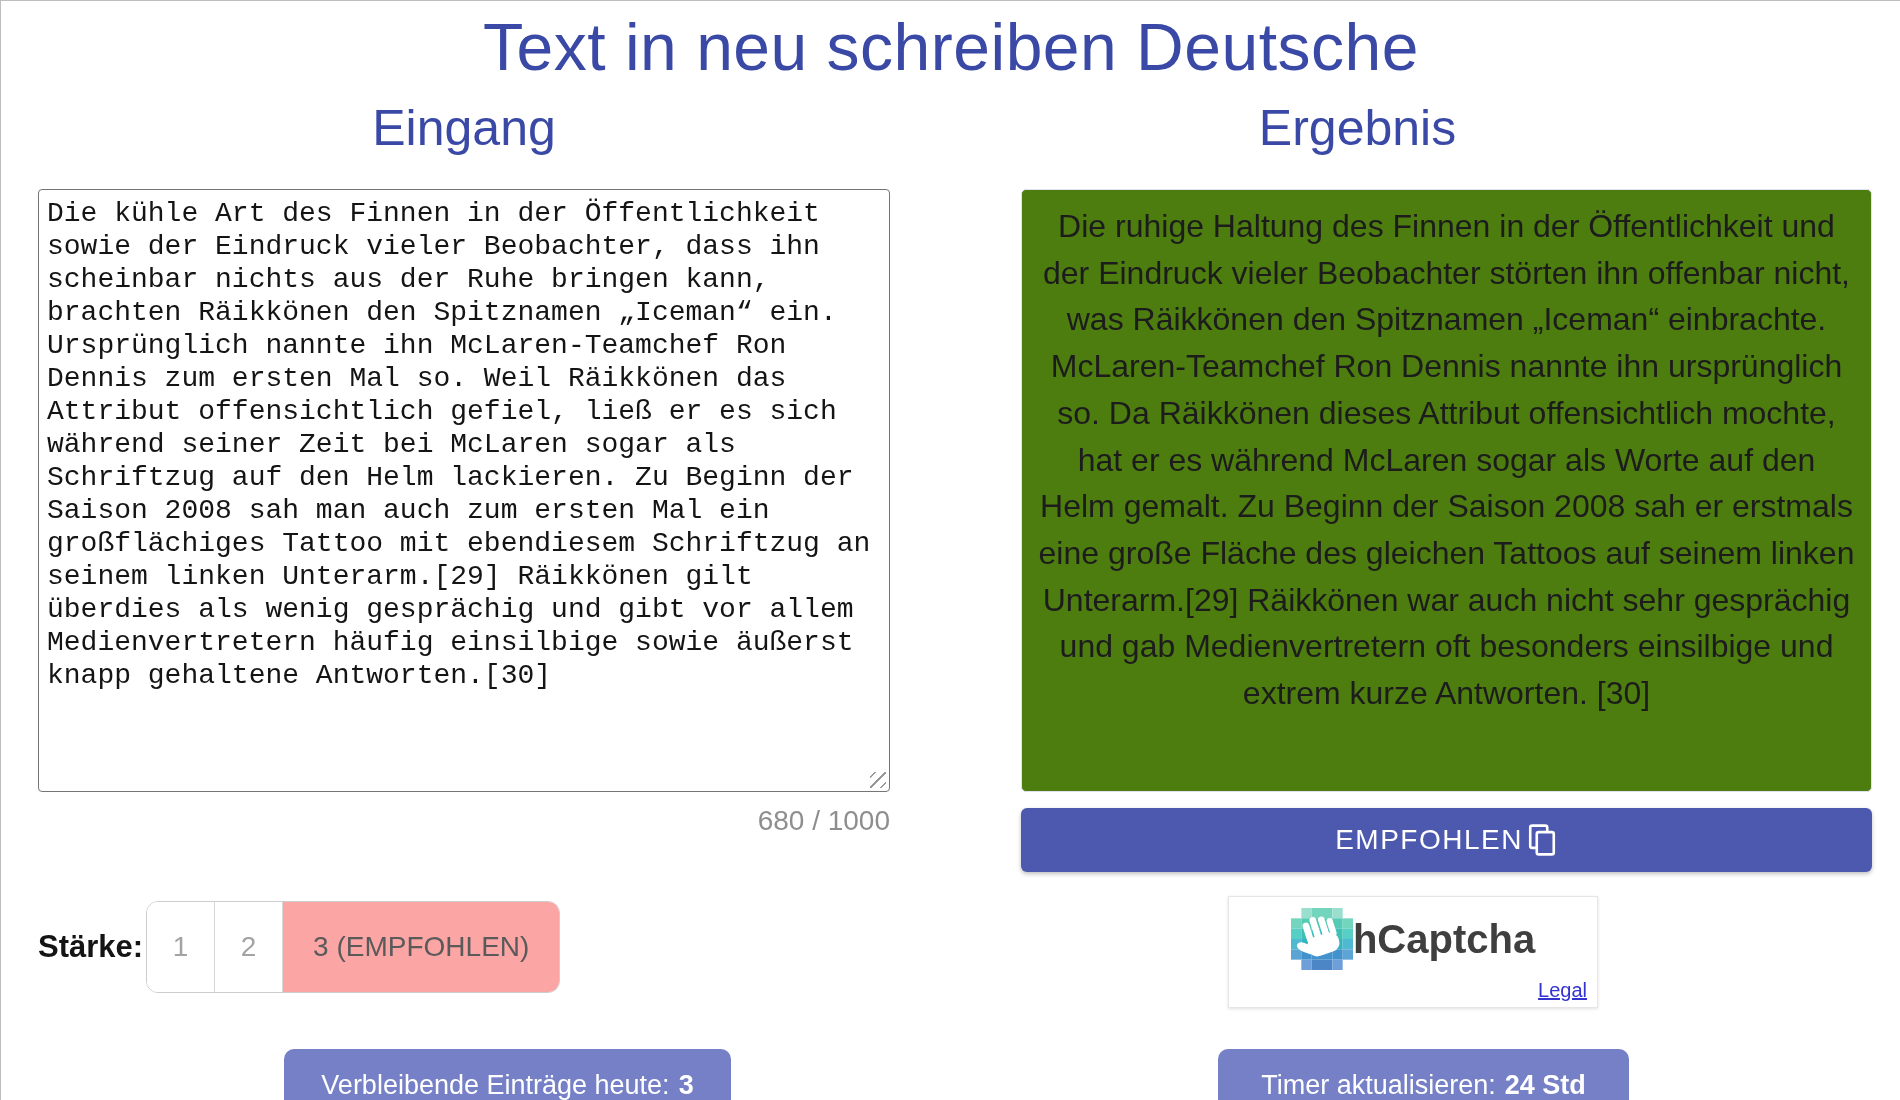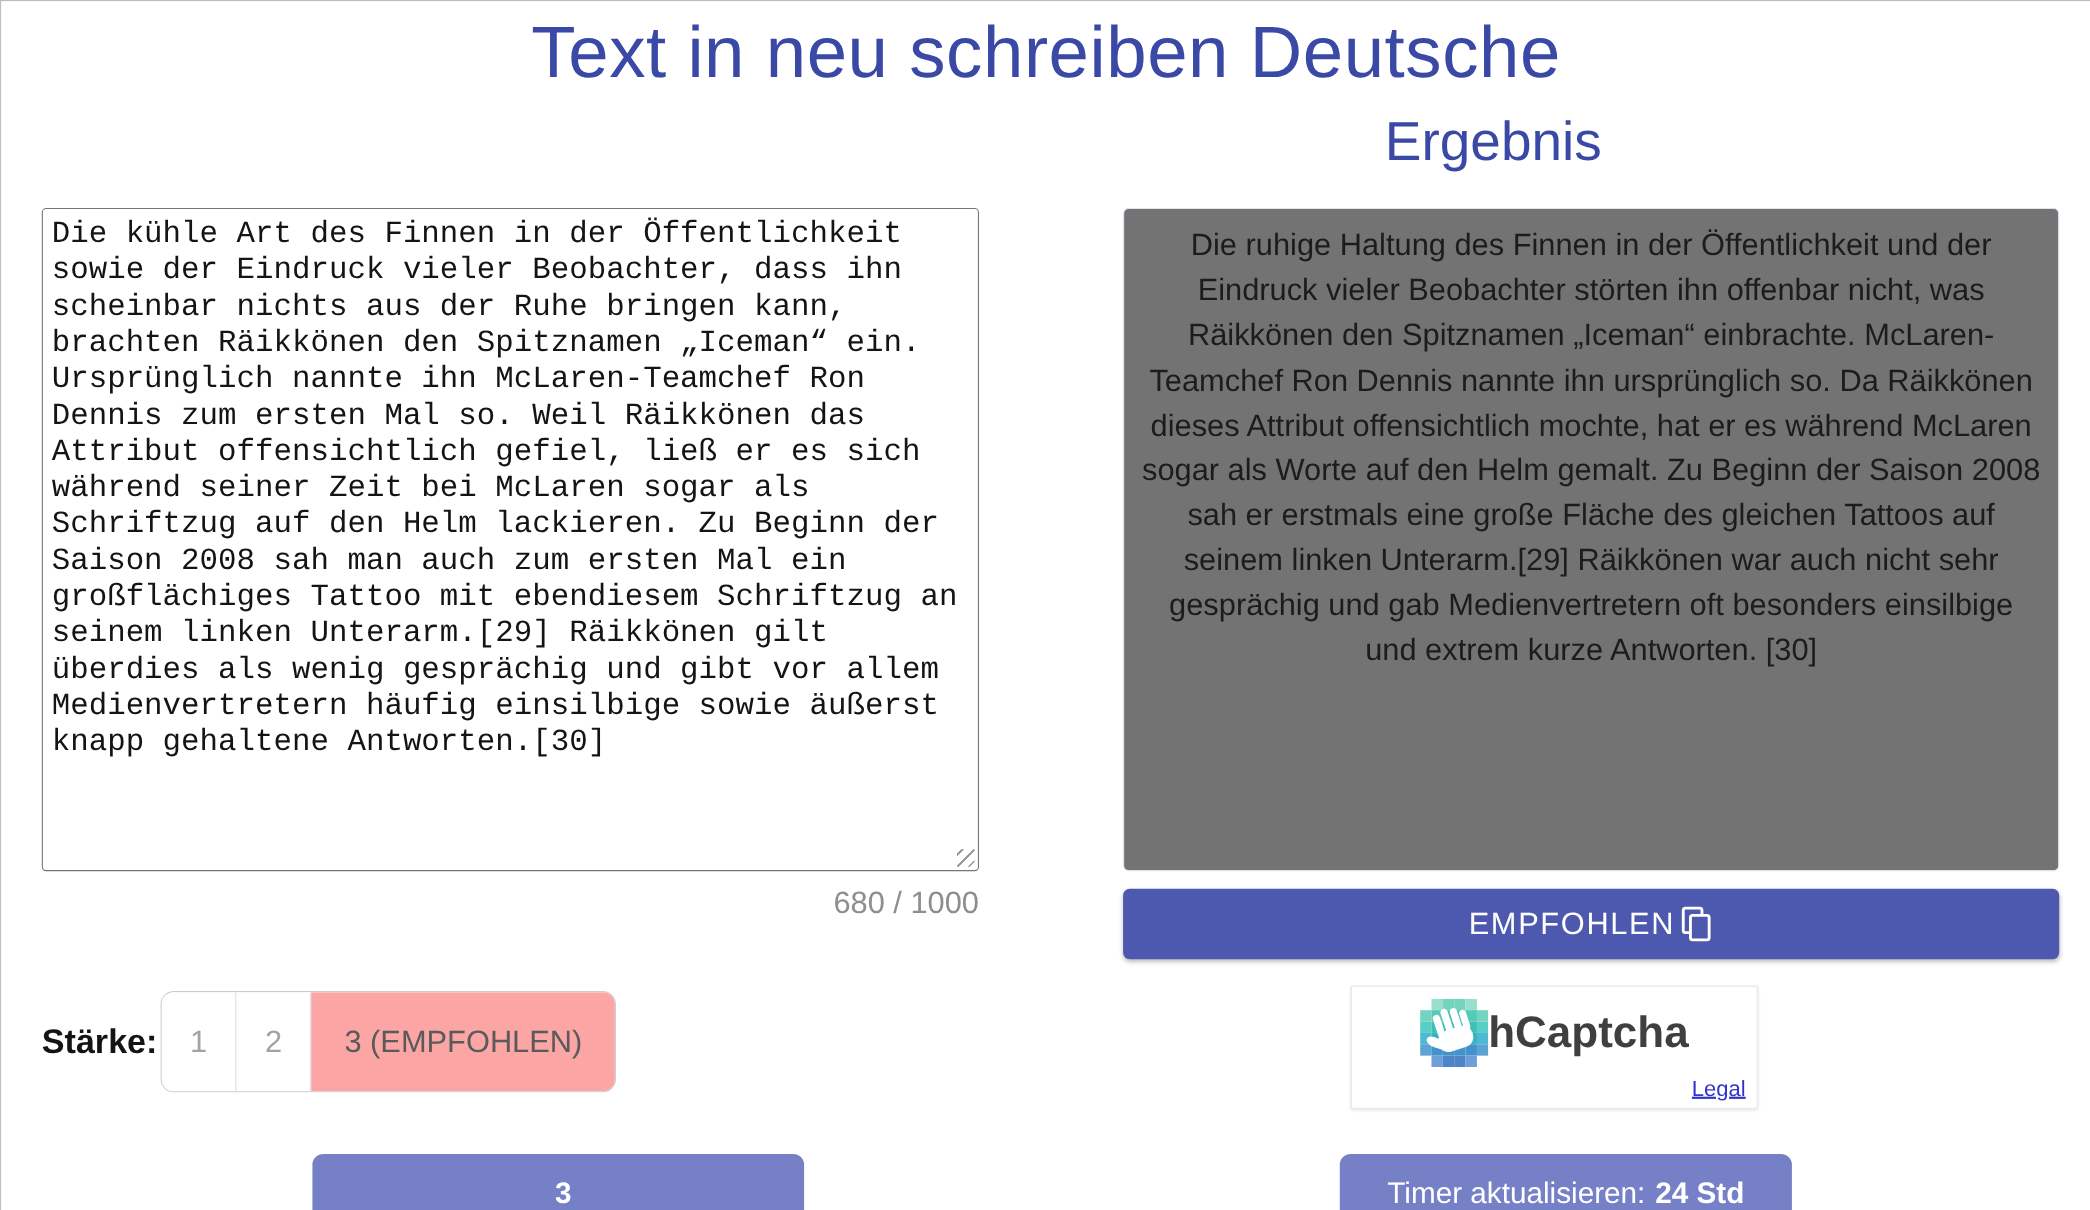--- a/index.html
+++ b/index.html
@@ -52,22 +52,22 @@
   .pill{
     position:absolute;top:1048px;height:72px;border-radius:10px;background:#7680c7;
     display:flex;align-items:center;justify-content:center;color:#fff;font-size:27px;
     cursor:pointer;
   }
   .pill b{margin-left:9px;font-weight:700;}
   .pill.remaining{left:246px;width:447px;}
   .pill.timer{left:197px;width:411px;}
   .result-panel{
     position:absolute;top:188px;left:0;width:851px;height:603px;box-sizing:border-box;
-    background:#737373;border:1px solid #e0e2f2;border-radius:5px;padding:13px 16px;
-    text-align:center;font-size:28px;line-height:1.46;color:#1c1c1c;
+    background:#4d7c0f;border:1px solid #e0e2f2;border-radius:5px;padding:13px 16px;
+    text-align:center;font-size:32px;line-height:1.46;color:#1c1c1c;
   }
   .copy-btn{
     position:absolute;top:807px;left:0;width:851px;height:64px;border:none;border-radius:6px;
     background:#4c59ae;color:#fff;font-family:"Liberation Sans", sans-serif;
     font-size:28px;font-weight:500;letter-spacing:1.5px;cursor:pointer;
     display:flex;align-items:center;justify-content:center;gap:3px;
     box-shadow:0 2px 4px rgba(0,0,0,.25);
   }
   .hcaptcha{
     position:absolute;top:895px;left:207px;width:370px;height:112px;box-sizing:border-box;
@@ -81,35 +81,37 @@
   }
 </style>
 </head>
 <body>
 
 <div class="page">
 
   <h1 class="page-title">Text in neu schreiben Deutsche</h1>
 
   <div class="col left">
+    <h2 class="col-heading">Eingang</h2>
 
     <textarea class="input-textarea" spellcheck="false" style="">Die kühle Art des Finnen in der Öffentlichkeit sowie der Eindruck vieler Beobachter, dass ihn scheinbar nichts aus der Ruhe bringen kann, brachten Räikkönen den Spitznamen „Iceman“ ein. Ursprünglich nannte ihn McLaren-Teamchef Ron Dennis zum ersten Mal so. Weil Räikkönen das Attribut offensichtlich gefiel, ließ er es sich während seiner Zeit bei McLaren sogar als Schriftzug auf den Helm lackieren. Zu Beginn der Saison 2008 sah man auch zum ersten Mal ein großflächiges Tattoo mit ebendiesem Schriftzug an seinem linken Unterarm.[29] Räikkönen gilt überdies als wenig gesprächig und gibt vor allem Medienvertretern häufig einsilbige sowie äußerst knapp gehaltene Antworten.[30]</textarea>
 
     <div class="char-counter">680 / 1000</div>
 
     <div class="strength-row">
       <span class="strength-label">Stärke:</span>
       <div class="segmented">
         <button class="seg">1</button>
         <button class="seg">2</button>
         <button class="seg active">3 (EMPFOHLEN)</button>
       </div>
     </div>
 
     <div class="pill remaining">
+      <span>Verbleibende Einträge heute:</span>
       <b>3</b>
     </div>
   </div>
 
   <div class="col right">
     <h2 class="col-heading">Ergebnis</h2>
 
     <div class="result-panel">Die ruhige Haltung des Finnen in der Öffentlichkeit und der Eindruck vieler Beobachter störten ihn offenbar nicht, was Räikkönen den Spitznamen „Iceman“ einbrachte. McLaren-Teamchef Ron Dennis nannte ihn ursprünglich so. Da Räikkönen dieses Attribut offensichtlich mochte, hat er es während McLaren sogar als Worte auf den Helm gemalt. Zu Beginn der Saison 2008 sah er erstmals eine große Fläche des gleichen Tattoos auf seinem linken Unterarm.[29] Räikkönen war auch nicht sehr gesprächig und gab Medienvertretern oft besonders einsilbige und extrem kurze Antworten. [30]</div>
 
     <button class="copy-btn">

